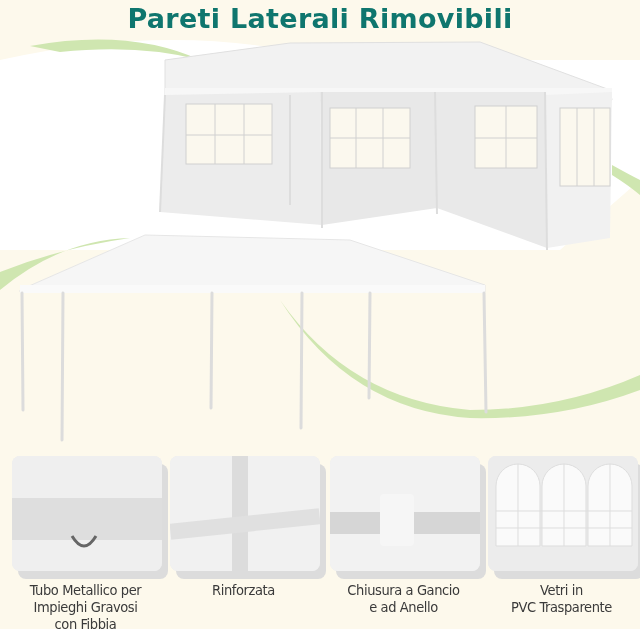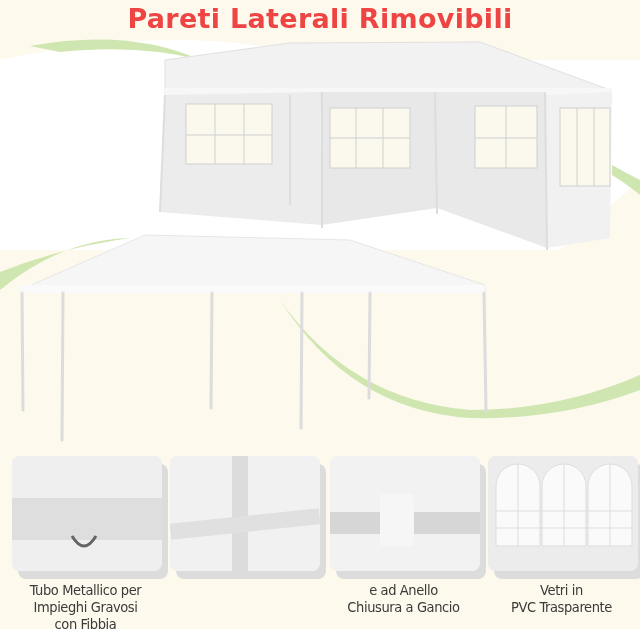--- a/index.html
+++ b/index.html
@@ -1,17 +1,17 @@
 <!DOCTYPE html>
 <html><head>
 <meta charset="utf-8">
 <style>
   html,body{margin:0;padding:0;}
   body{width:640px;height:629px;overflow:hidden;background:#fdf9ec;font-family:"DejaVu Sans","Liberation Sans",sans-serif;position:relative;}
-  .title{position:absolute;top:0;left:0;width:640px;text-align:center;font-weight:bold;font-size:27px;line-height:38px;color:#ef4444;letter-spacing:0.3px;}
+  .title{position:absolute;top:0;left:0;width:640px;text-align:center;font-weight:bold;font-size:27px;line-height:38px;color:#0f766e;letter-spacing:0.3px;}
   .scene{position:absolute;left:0;top:0;width:640px;height:450px;}
   .cards{position:absolute;top:454px;left:0;width:640px;height:175px;}
   .card{position:absolute;top:0;width:150px;}
   .card .photo{position:absolute;top:2px;left:4px;width:150px;height:115px;border-radius:8px;background:#ececec;box-shadow:6px 8px 0 #dcdcdc;overflow:hidden;}
   .card .label{position:absolute;top:128px;left:-10px;width:175px;text-align:center;font-family:"DejaVu Sans Condensed","DejaVu Sans",sans-serif;font-size:14.5px;line-height:17px;color:#3a3a3a;letter-spacing:-0.4px;}
 </style>
 </head>
 <body>
 
 <svg class="scene" viewBox="0 0 640 450" width="640" height="450">
@@ -91,33 +91,34 @@
   </div>
   <div class="card" style="left:166px">
     <div class="photo">
       <svg width="150" height="115">
           <rect width="150" height="115" fill="#f1f1f1"></rect>
           <rect x="62" y="0" width="16" height="115" fill="#dcdcdc"></rect>
           <rect x="0" y="60" width="150" height="16" fill="#e0e0e0" transform="rotate(-6 75 68)"></rect>
         </svg>
     </div>
     <div class="label">
+      <div>Rinforzata</div>
     </div>
   </div>
   <div class="card" style="left:326px">
     <div class="photo">
       <svg width="150" height="115">
           <rect width="150" height="115" fill="#f2f2f2"></rect>
           <rect x="0" y="56" width="150" height="22" fill="#d6d6d6"></rect>
           <rect x="50" y="38" width="34" height="52" rx="4" fill="#f6f6f6"></rect>
         </svg>
     </div>
     <div class="label">
+      <div>Chiusura a Gancio</div>
       <div>e ad Anello</div>
-      <div>Chiusura a Gancio</div>
     </div>
   </div>
   <div class="card" style="left:484px">
     <div class="photo">
       <svg width="150" height="115">
           <rect width="150" height="115" fill="#ececec"></rect>
           <g fill="#fafafa" stroke="#ddd">
             <path d="M8,90 V30 A22,22 0 0 1 52,30 V90Z"></path>
             <path d="M54,90 V30 A22,22 0 0 1 98,30 V90Z"></path>
             <path d="M100,90 V30 A22,22 0 0 1 144,30 V90Z"></path>

